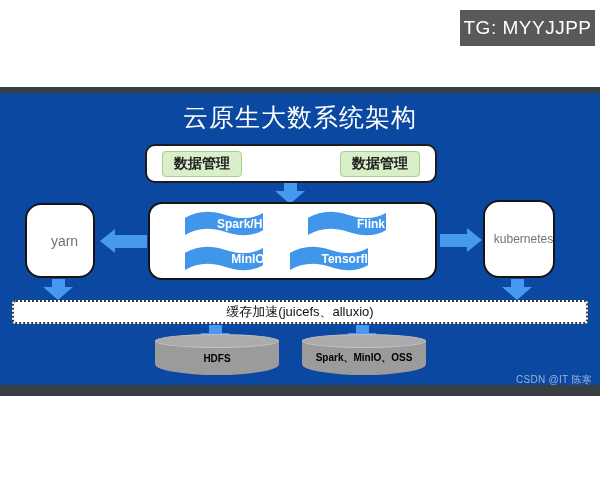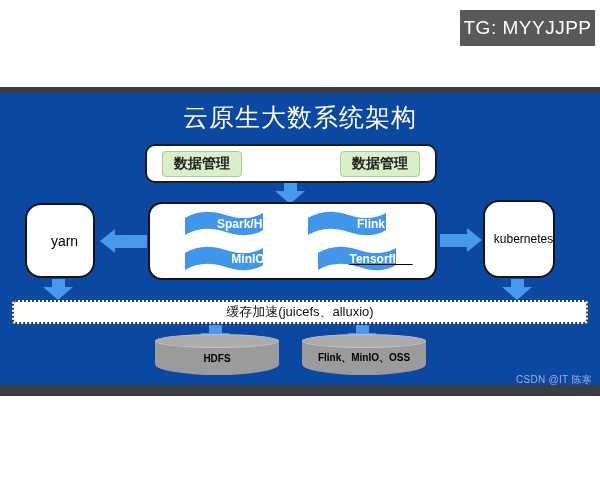--- a/index.html
+++ b/index.html
@@ -44,25 +44,25 @@
   .mid-box{
     position:absolute;left:148px;top:109px;width:289px;height:78px;
     background:#fff;border:2px solid #151515;border-radius:14px;
   }
   .ribbon{position:absolute;width:78px;height:30px;display:flex;align-items:center;justify-content:center;padding-left:48px;}
   .ribbon svg{position:absolute;left:0;top:0;width:100%;height:100%;}
   .ribbon .rlabel{position:relative;color:#fff;font-size:12px;font-weight:bold;white-space:nowrap;}
   .ribbon.r1{left:35px;top:5px;}
   .ribbon.r2{left:158px;top:5px;}
   .ribbon.r3{left:35px;top:40px;}
-  .ribbon.r4{left:168px;top:40px;text-decoration:underline;}
+  .ribbon.r4{left:140px;top:40px;}
   
   .side-box{
     position:absolute;background:#fff;border:2px solid #151515;border-radius:16px;
-    display:flex;align-items:center;justify-content:center;color:#000000;padding-left:9px;
+    display:flex;align-items:center;justify-content:center;color:#737373;padding-left:9px;
   }
   .yarn-box{left:25px;top:110px;width:70px;height:75px;font-size:14px;}
   .k8s-box{left:483px;top:107px;width:72px;height:78px;font-size:12px;}
   
   .arr{position:absolute;display:flex;}
   .arr i{display:block;}
   .arr.down{flex-direction:column;align-items:center;width:30px;}
   .arr.down .shaft{width:13px;height:8px;background:var(--arrow-blue,#4699ee);}
   .arr.down .head{width:0;height:0;border-left:15px solid transparent;border-right:15px solid transparent;border-top:13px solid var(--arrow-blue,#4699ee);}
   .arr.left{flex-direction:row;align-items:center;}
@@ -190,20 +190,20 @@
         <i class="shaft"></i>
         <i class="head"></i>
       </div>
 
     <div class="cyl cyl-hdfs">
       <i class="cyl-top"></i>
       <span class="clabel">HDFS</span>
     </div>
     <div class="cyl cyl-ceph">
       <i class="cyl-top"></i>
-      <span class="clabel">Flink、MinIO、OSS</span>
+      <span class="clabel">Spark、MinIO、OSS</span>
     </div>
 
     <div class="watermark">CSDN @IT 陈寒</div>
   </div>
 
 
 </div>
 
 </body></html>

